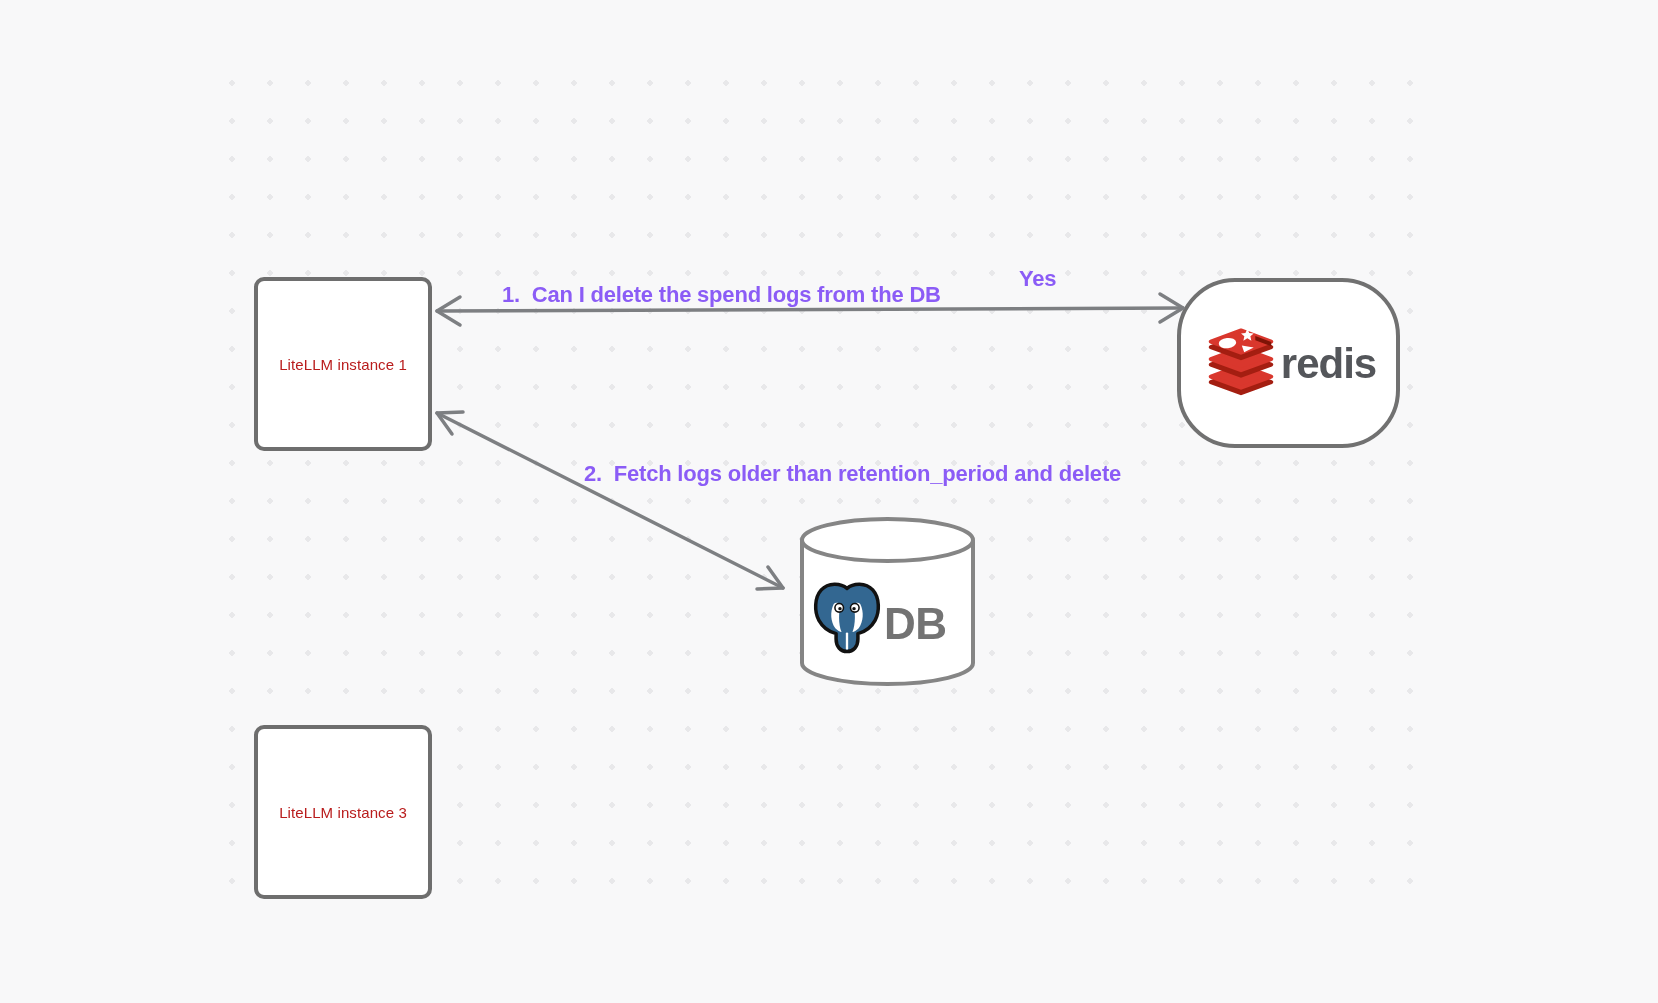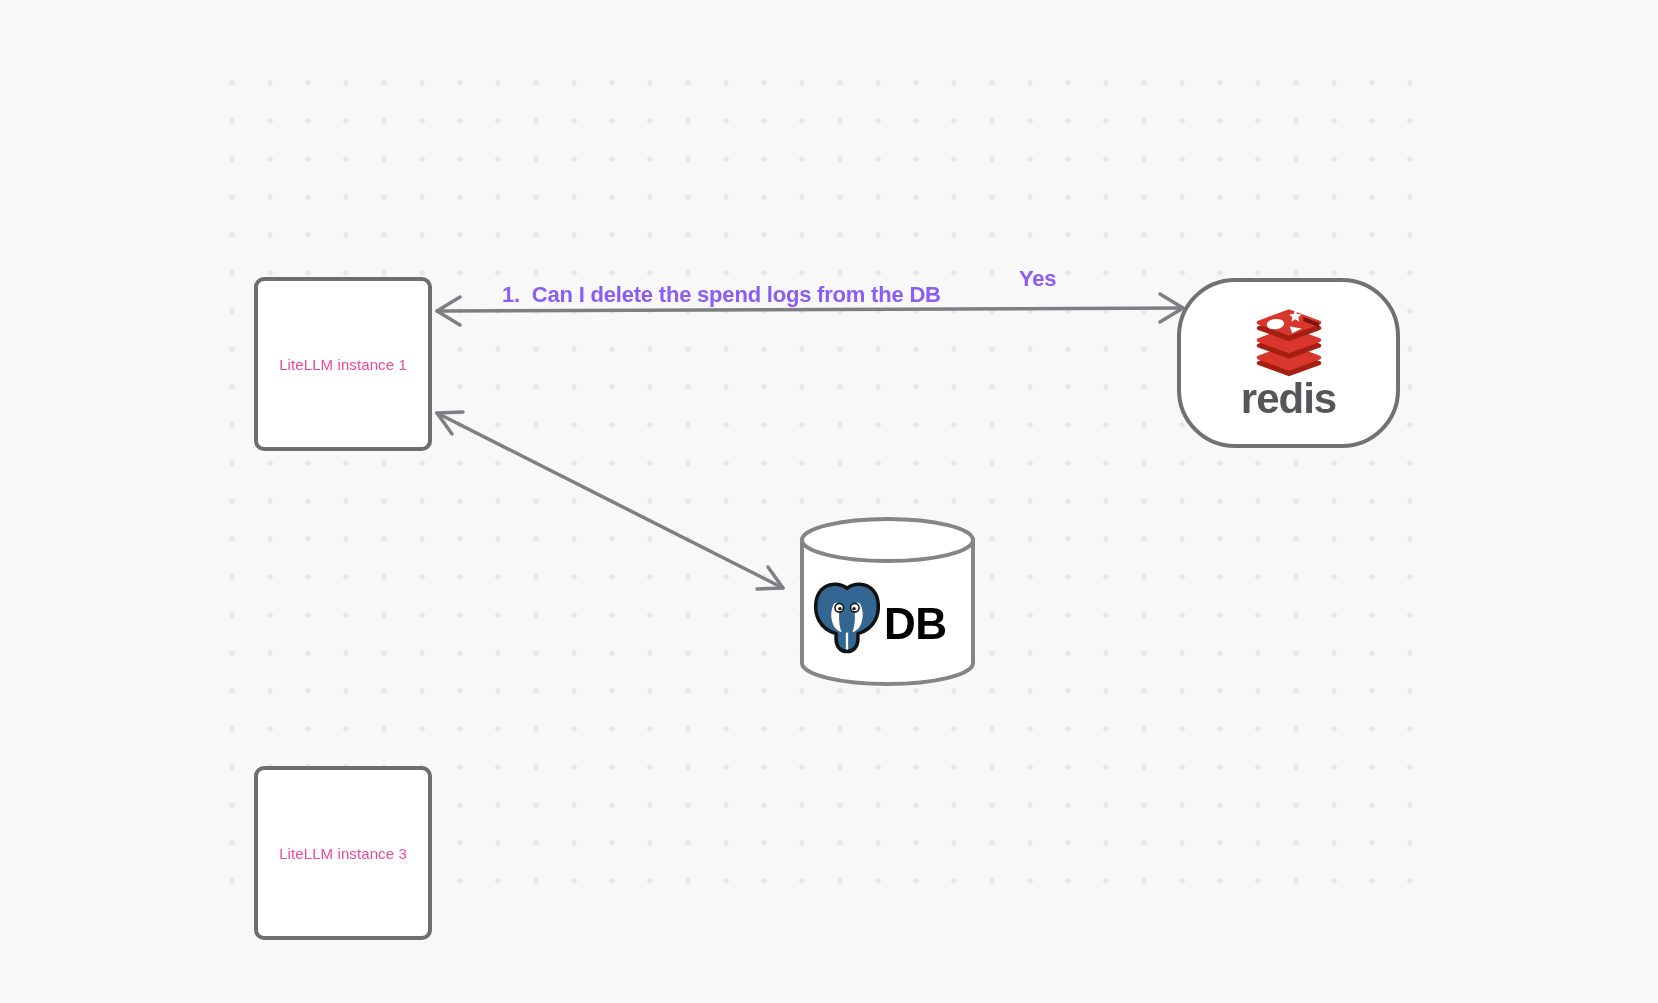--- a/index.html
+++ b/index.html
@@ -17,58 +17,58 @@
   }
   .inst-box{
     position:absolute;left:254px;width:178px;height:174px;
     box-sizing:border-box;
     background:#ffffff;
     border:4px solid #6e6e6e;
     border-radius:10px;
     display:flex;align-items:center;justify-content:center;
   }
   .inst-label{
-    font-size:15px;color:#ec4899;letter-spacing:0.1px;
+    font-size:15px;color:#b91c1c;letter-spacing:0.1px;
   }
   .redis-node{
     position:absolute;left:1177px;top:278px;width:223px;height:170px;
     box-sizing:border-box;
     background:#ffffff;
     border:4px solid #717171;
     border-radius:58px;
-    display:flex;flex-direction:column;align-items:center;justify-content:center;
+    display:flex;align-items:center;justify-content:center;
   }
   .redis-wordmark{
     font-size:42px;font-weight:700;color:#54565a;
     letter-spacing:-1px;line-height:0.9;margin-top:1px;
   }
   .arrow-label{
     position:absolute;
     font-size:22px;font-weight:700;color:#8b5cf6;
     white-space:pre;letter-spacing:-0.2px;
   }
   .db-label{
     position:absolute;left:884px;top:602px;
-    font-size:44px;font-weight:600;color:#000000;line-height:1;
+    font-size:44px;font-weight:600;color:#737373;line-height:1;
     letter-spacing:-0.5px;
   }
   svg{display:block;}
   .abs{position:absolute;}
 </style>
 </head>
 <body>
 
 <div class="canvas">
 
   <div class="dot-grid"></div>
 
   <div class="inst-box" style="top:277px;">
     <span class="inst-label">LiteLLM instance 1</span>
   </div>
-  <div class="inst-box" style="top:766px;">
+  <div class="inst-box" style="top:725px;">
     <span class="inst-label">LiteLLM instance 3</span>
   </div>
 
   <div class="redis-node">
     <svg width="80" height="70" viewBox="0 0 100 88">
 
       <polygon points="50,64 88,78 50,92 12,78" fill="#a41e11" stroke="#a41e11" stroke-width="5" stroke-linejoin="round" transform="translate(0,-10)"></polygon>
       <polygon points="50,57 88,71 50,85 12,71" fill="#d9372d" stroke="#d9372d" stroke-width="5" stroke-linejoin="round" transform="translate(0,-10)"></polygon>
 
       <polygon points="50,42 88,56 50,70 12,56" fill="#a41e11" stroke="#a41e11" stroke-width="5" stroke-linejoin="round" transform="translate(0,-10)"></polygon>
@@ -114,14 +114,15 @@
       <g>
         <path d="M437,413 L783,588"></path>
         <path d="M463,412 L437,413 L452,434"></path>
         <path d="M757,589 L783,588 L768,567"></path>
       </g>
     </g>
   </svg>
 
   <span class="arrow-label" style="left:502px;top:282px;">1.  Can I delete the spend logs from the DB</span>
   <span class="arrow-label" style="left:1019px;top:266px;">Yes</span>
+  <span class="arrow-label" style="left:584px;top:461px;">2.  Fetch logs older than retention_period and delete</span>
 
 </div>
 
 </body></html>

